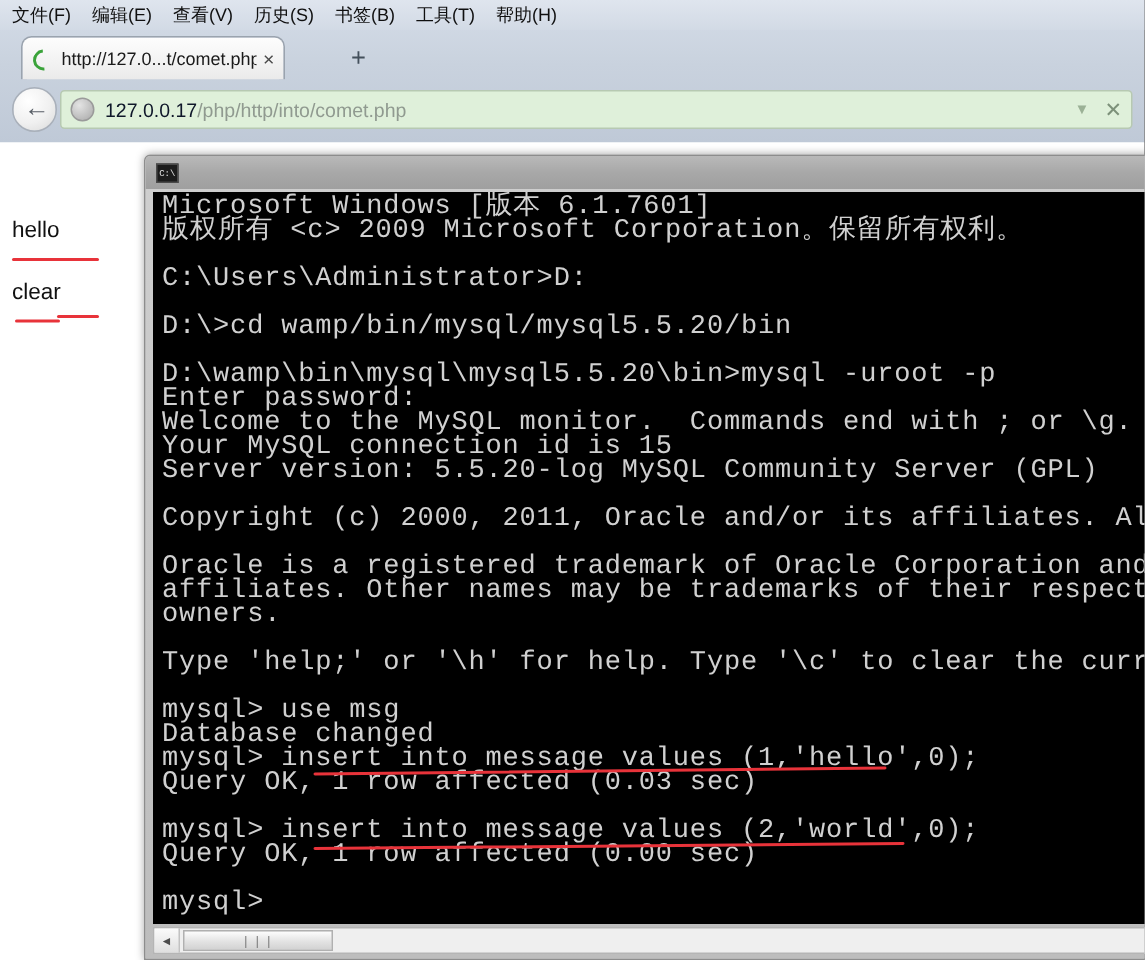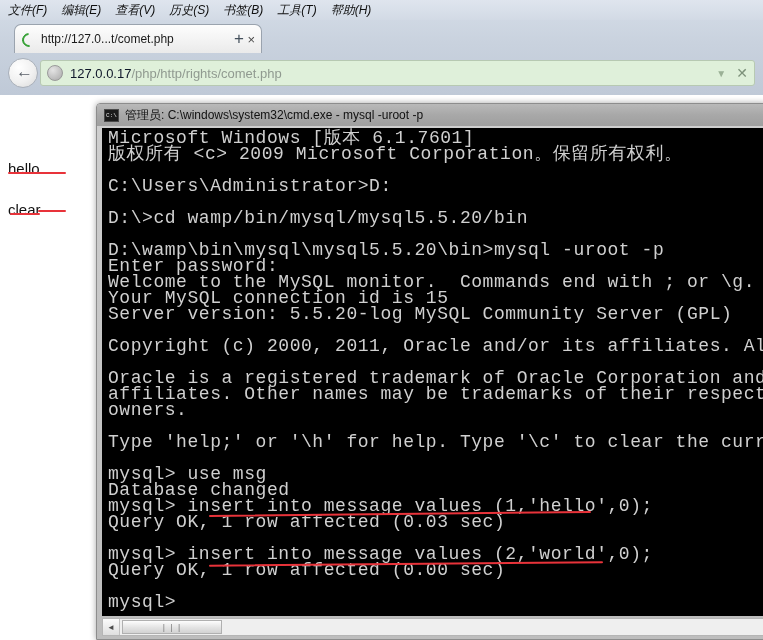--- a/index.html
+++ b/index.html
@@ -33,42 +33,41 @@
   .menubar {
     position: absolute;
     left: 0; top: 0;
     width: 763px;
     height: 20px;
     display: flex;
     align-items: center;
     padding-left: 8px;
     box-sizing: border-box;
     background: linear-gradient(to bottom, #dfe5ee 0%, #d2dae5 100%);
-    font-style: italic;
   }
   .menu-item {
     font-size: 12px;
     color: #101010;
     margin-right: 14px;
     white-space: nowrap;
     line-height: 20px;
     cursor: default;
   }
 
   .tabstrip {
     position: absolute;
     left: 0; top: 20px;
     width: 763px;
     height: 33px;
   }
   .tab {
     position: absolute;
     left: 14px;
     top: 4px;
-    width: 248px;
+    width: 176px;
     height: 29px;
     background: linear-gradient(to bottom, #fdfdfd 0%, #f2f2f2 60%, #eaeaea 100%);
     border: 1px solid #9aa3ae;
     border-bottom: none;
     border-radius: 7px 7px 0 0;
     box-sizing: border-box;
     display: flex;
     align-items: center;
     padding: 0 6px;
     justify-content: flex-end;
@@ -197,21 +196,20 @@
     left: 0; top: 95px;
     width: 763px;
     height: 545px;
     background: #ffffff;
     overflow: hidden;
   }
   .page-line {
     position: absolute;
     font-size: 15px;
     color: #111111;
-    margin-top: 15px;
   }
   .annot-underline {
     position: absolute;
     height: 2px;
     background: #e8333a;
     border-radius: 1px;
   }
 
   
   .console-window {
@@ -352,40 +350,39 @@
       </div>
       <span class="tab-new">+</span>
     </div>
 
     <div class="navbar">
       <div class="back-btn">
         <span class="back-arrow"></span>
       </div>
       <div class="urlbar">
         <span class="url-favicon"></span>
-        <span class="url-text"><span class="url-host">127.0.0.17</span><span class="url-path">/php/http/rights/comet.php</span></span>
+        <span class="url-text"><span class="url-host">127.0.0.17</span><span class="url-path">/php/http/into/comet.php</span></span>
         <span class="url-dropdown">▼</span>
         <span class="url-stop">✕</span>
       </div>
     </div>
   </div>
 
   <div class="page">
     <span class="page-line" style="left:8px; top:50px;">hello</span>
     <div class="annot-underline" style="left:8px; top:77px; width:58px;"></div>
 
     <span class="page-line" style="left:8px; top:91px;">clear</span>
     <div class="annot-underline" style="left:10px; top:118px; width:30px;"></div>
     <div class="annot-underline" style="left:38px; top:115px; width:28px;"></div>
   </div>
 
   <div class="console-window">
     <div class="console-titlebar">
       <span class="console-icon">C:\</span>
-      <span class="console-title">管理员: C:\windows\system32\cmd.exe - mysql  -uroot -p</span>
     </div>
 
     <div class="console-body">
       <pre class="console-text">Microsoft Windows [版本 6.1.7601]
 版权所有 &lt;c&gt; 2009 Microsoft Corporation。保留所有权利。
 
 C:\Users\Administrator&gt;D:
 
 D:\&gt;cd wamp/bin/mysql/mysql5.5.20/bin
 

